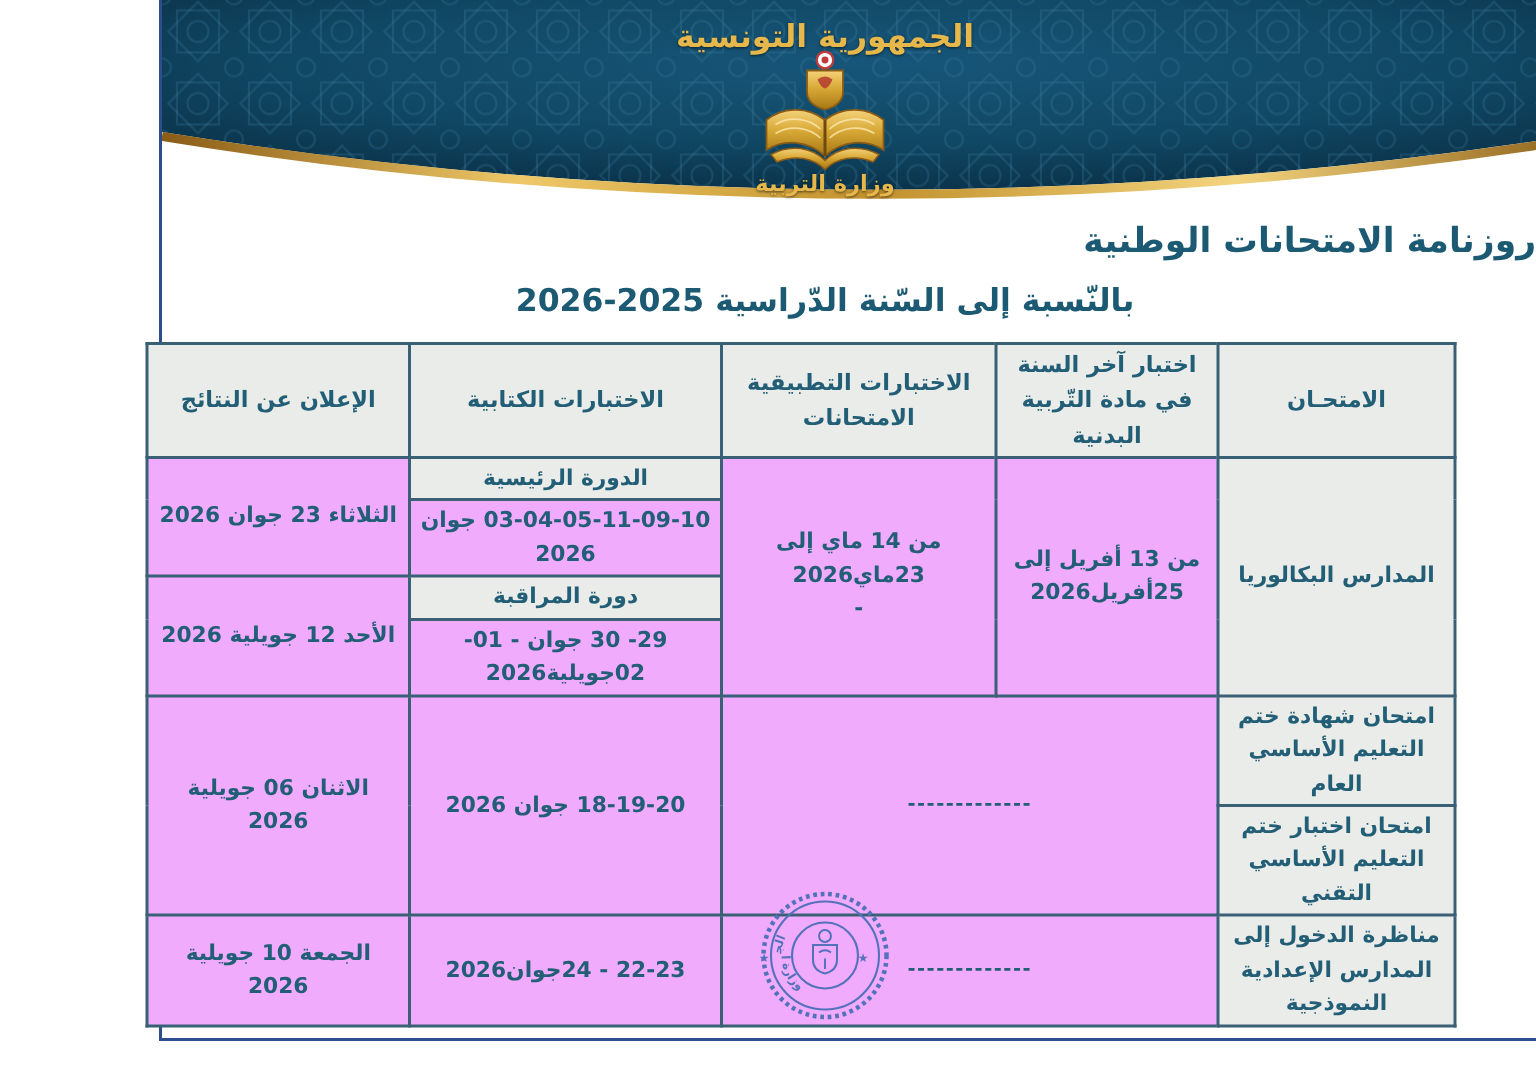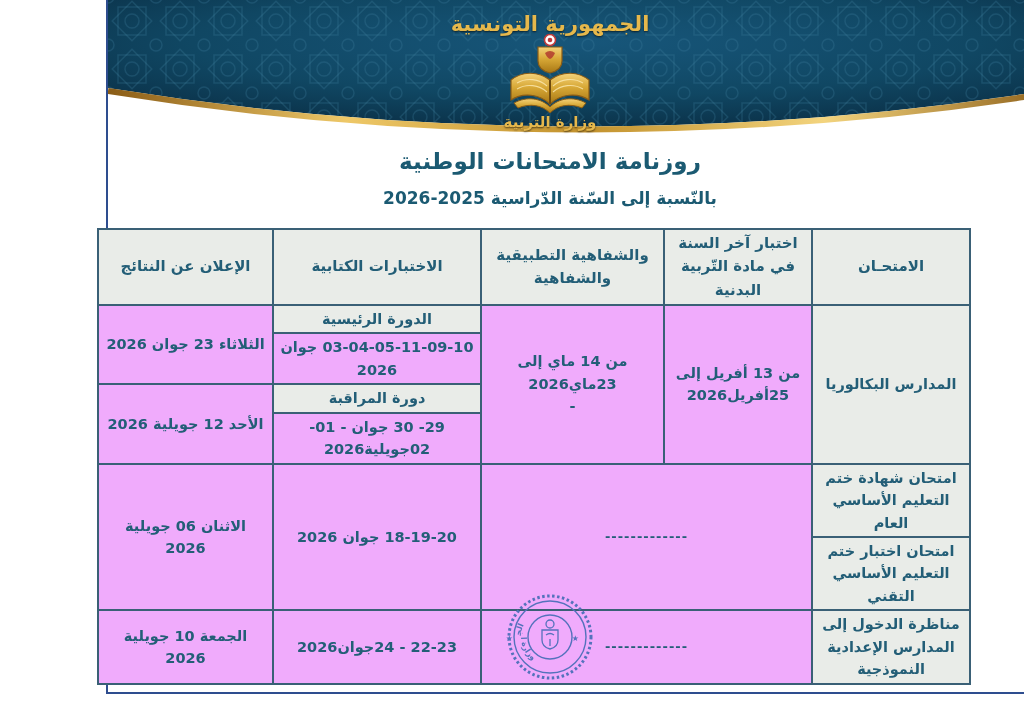--- a/index.html
+++ b/index.html
@@ -20,26 +20,26 @@
     text-shadow:0 1px 2px rgba(0,0,0,.6);
   }
   .ministry-name{
     position:absolute;top:113px;left:0;width:100%;text-align:center;
     color:#e6b84c;font-size:15px;font-weight:bold;letter-spacing:1px;
     text-shadow:0 1px 2px rgba(0,0,0,.6);
   }
   .emblem{position:absolute;top:34px;left:50%;transform:translateX(-50%);}
   
   .doc-title{
-    position:absolute;top:148px;left:0;width:100%;text-align:center;
+    position:absolute;top:148px;left:0;width:100%;
     font-size:23px;font-weight:bold;color:#1b5a72;
   }
   .doc-subtitle{
     position:absolute;top:188px;left:0;width:100%;text-align:center;
-    font-size:17px;font-weight:bold;color:#1b5a72;
+    font-size:21px;font-weight:bold;color:#1b5a72;
   }
   
   table.cal{
     position:absolute;top:228px;right:53px;
     border-collapse:collapse;table-layout:fixed;
     font-size:14.5px;font-weight:bold;color:#235e77;
   }
   table.cal td,table.cal th{
     border:2px solid #3a6076;text-align:center;vertical-align:middle;
     padding:2px 5px;line-height:1.55;background:#f0abfc;
@@ -127,21 +127,21 @@
       <col style="width:158px">
         <col style="width:148px">
         <col style="width:183px">
       <col style="width:208px">
         <col style="width:175px">
     </colgroup>
     <tbody>
         <tr class="h59">
       <th class="shaded">الامتحـان</th>
       <th class="shaded">اختبار آخر السنة في مادة التّربية البدنية</th>
-      <th class="shaded">والشفاهية التطبيقية والشفاهية</th>
+      <th class="shaded">الاختبارات التطبيقية الامتحانات</th>
       <th class="shaded">الاختبارات الكتابية</th>
       <th class="shaded">الإعلان عن النتائج</th>
     </tr>
     <tr class="h28">
       <td rowspan="4" class="shaded">المدارس البكالوريا</td>
       <td rowspan="4">من 13 أفريل إلى 25أفريل2026</td>
       <td rowspan="4">
         <div>من 14 ماي إلى 23ماي2026</div>
         <div>-</div>
       </td>

